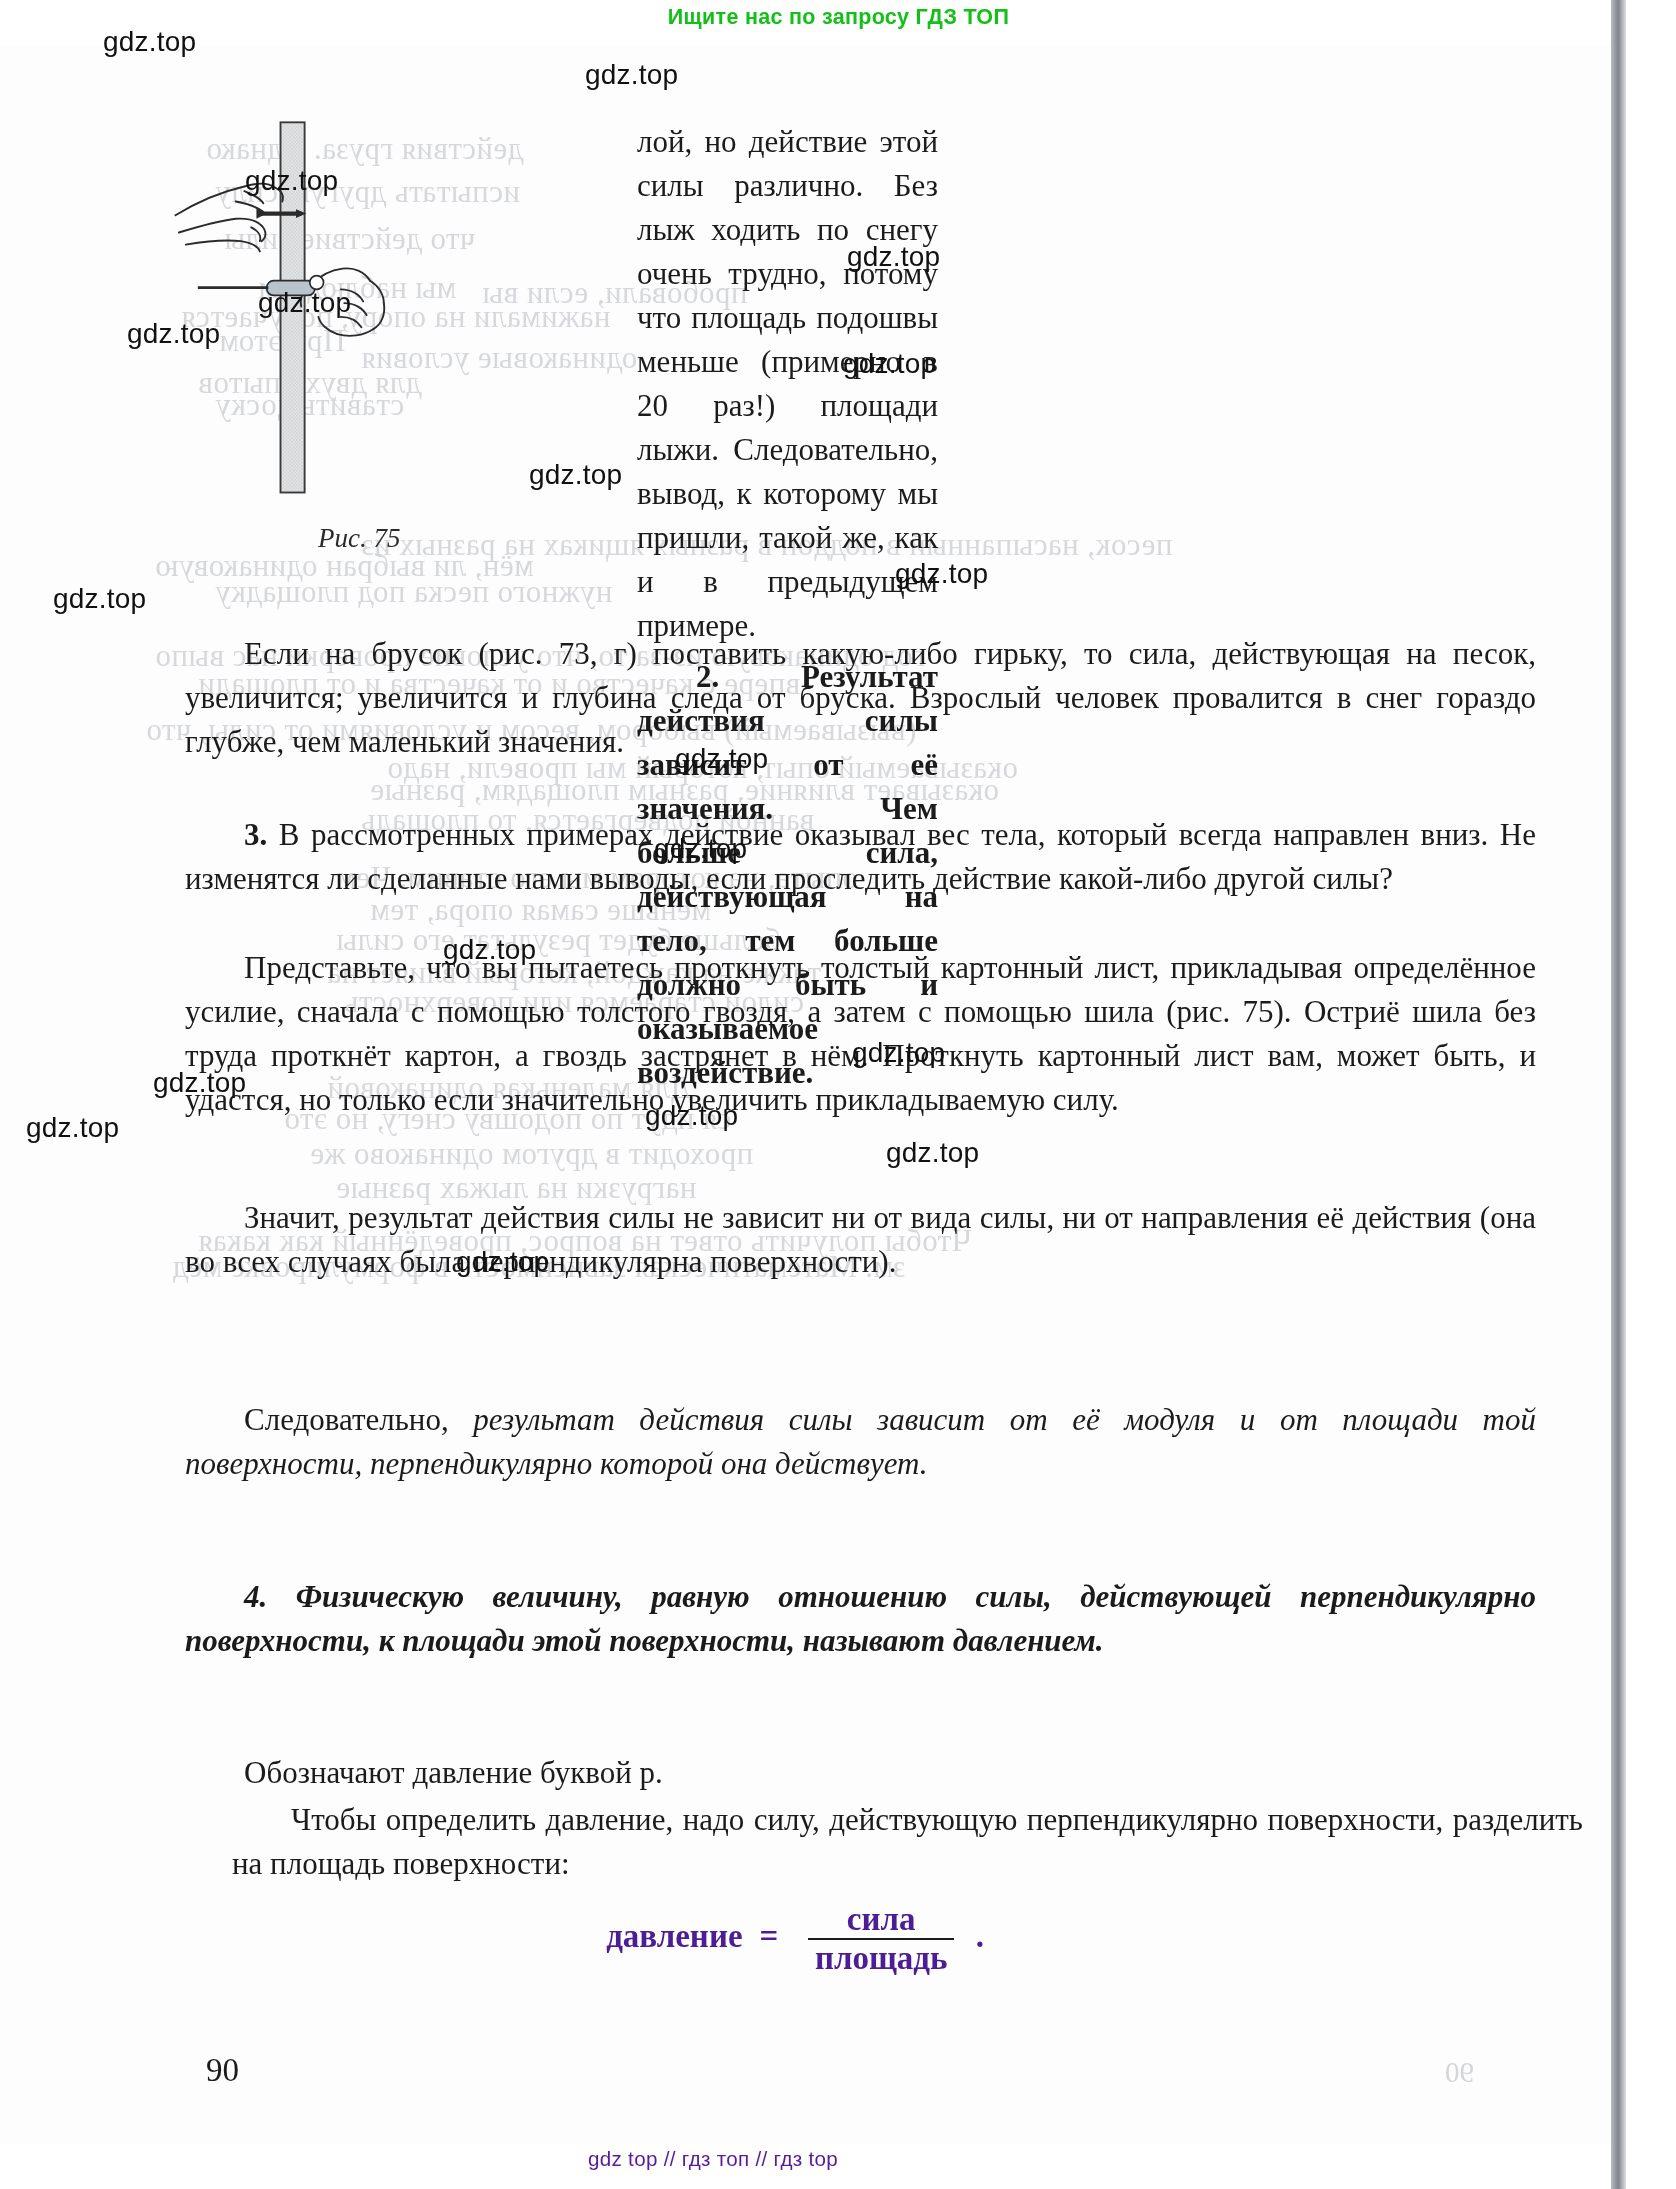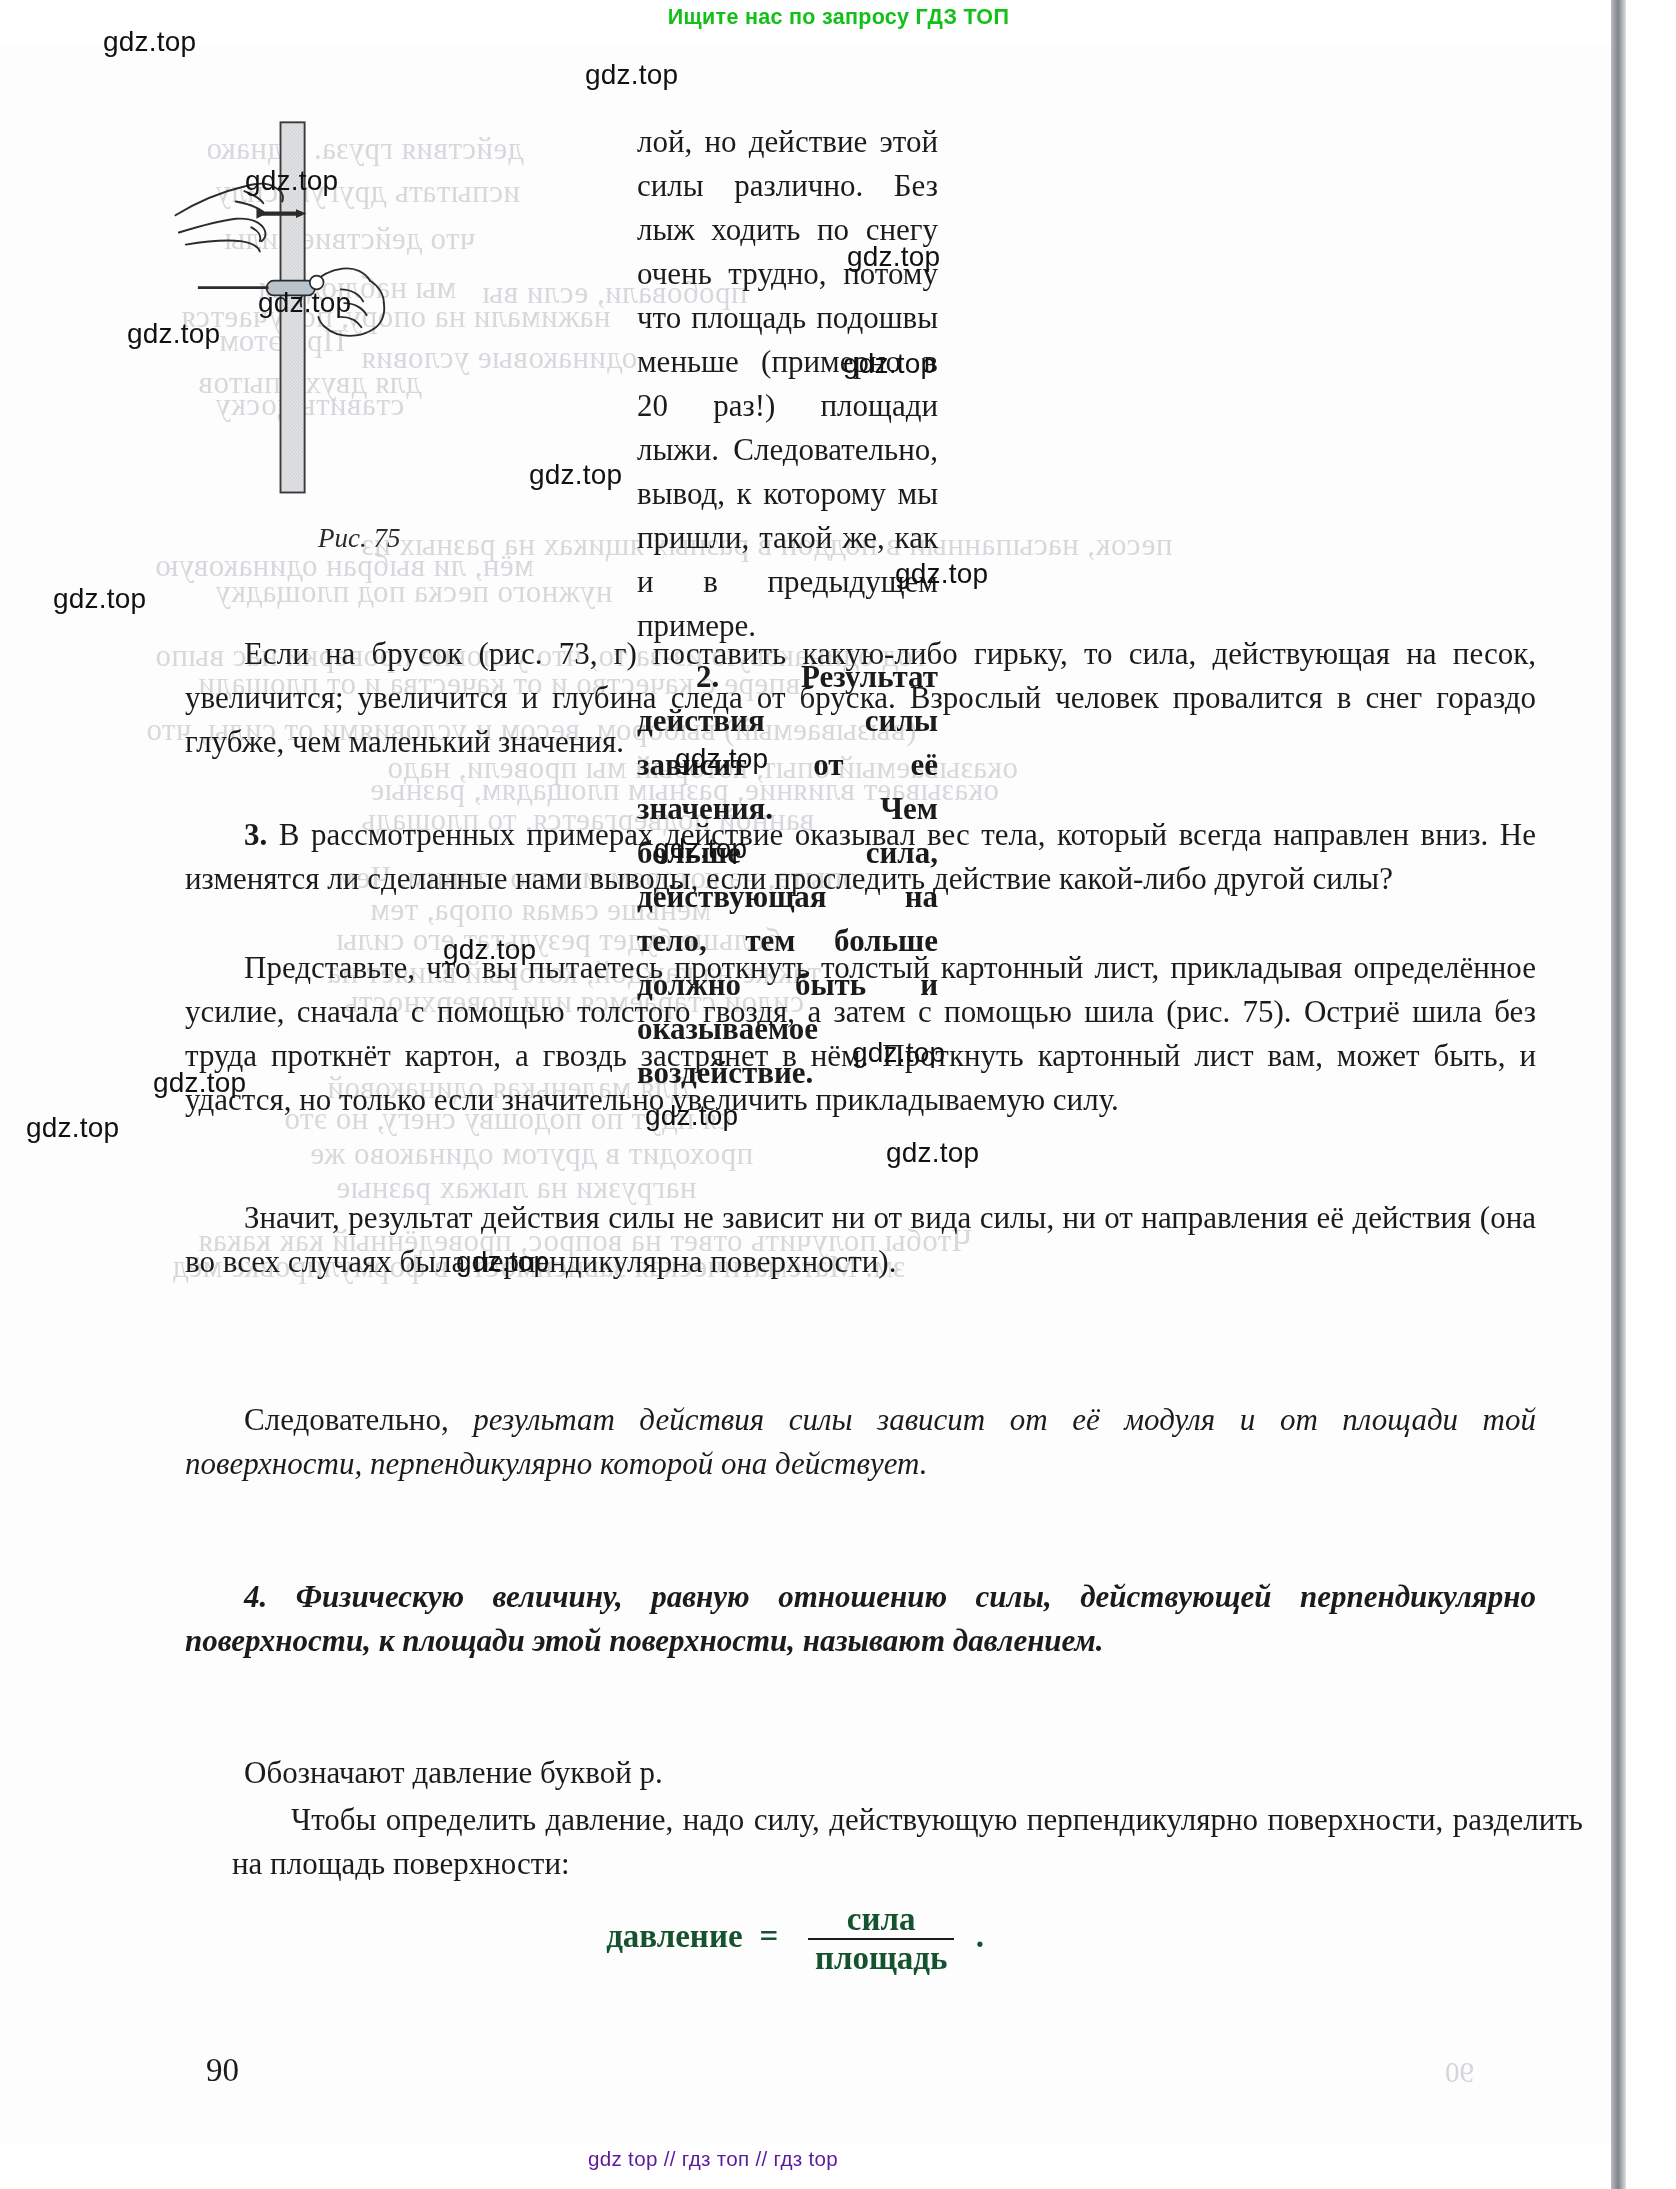--- a/index.html
+++ b/index.html
@@ -99,21 +99,21 @@
   }
   p.ind{text-indent:59px;}
   p.bold{font-weight:bold;}
   .b{font-weight:bold;}
   .i{font-style:italic;}
 
   
   .formula{
     position:absolute;left:0;top:1901px;width:1590px;
     text-align:center;z-index:12;
-    font-weight:bold;font-size:33px;color:#14532d;
+    font-weight:bold;font-size:33px;color:#4c1d95;
   }
   .frac{
     display:inline-block;
     vertical-align:middle;
     text-align:center;
     margin:0 13px;
   }
   .frac .num{display:block;padding:0 6.9px;}
   .frac .den{display:block;border-top:2.6px solid #1b1b1b;padding:0 6.9px;}
 

